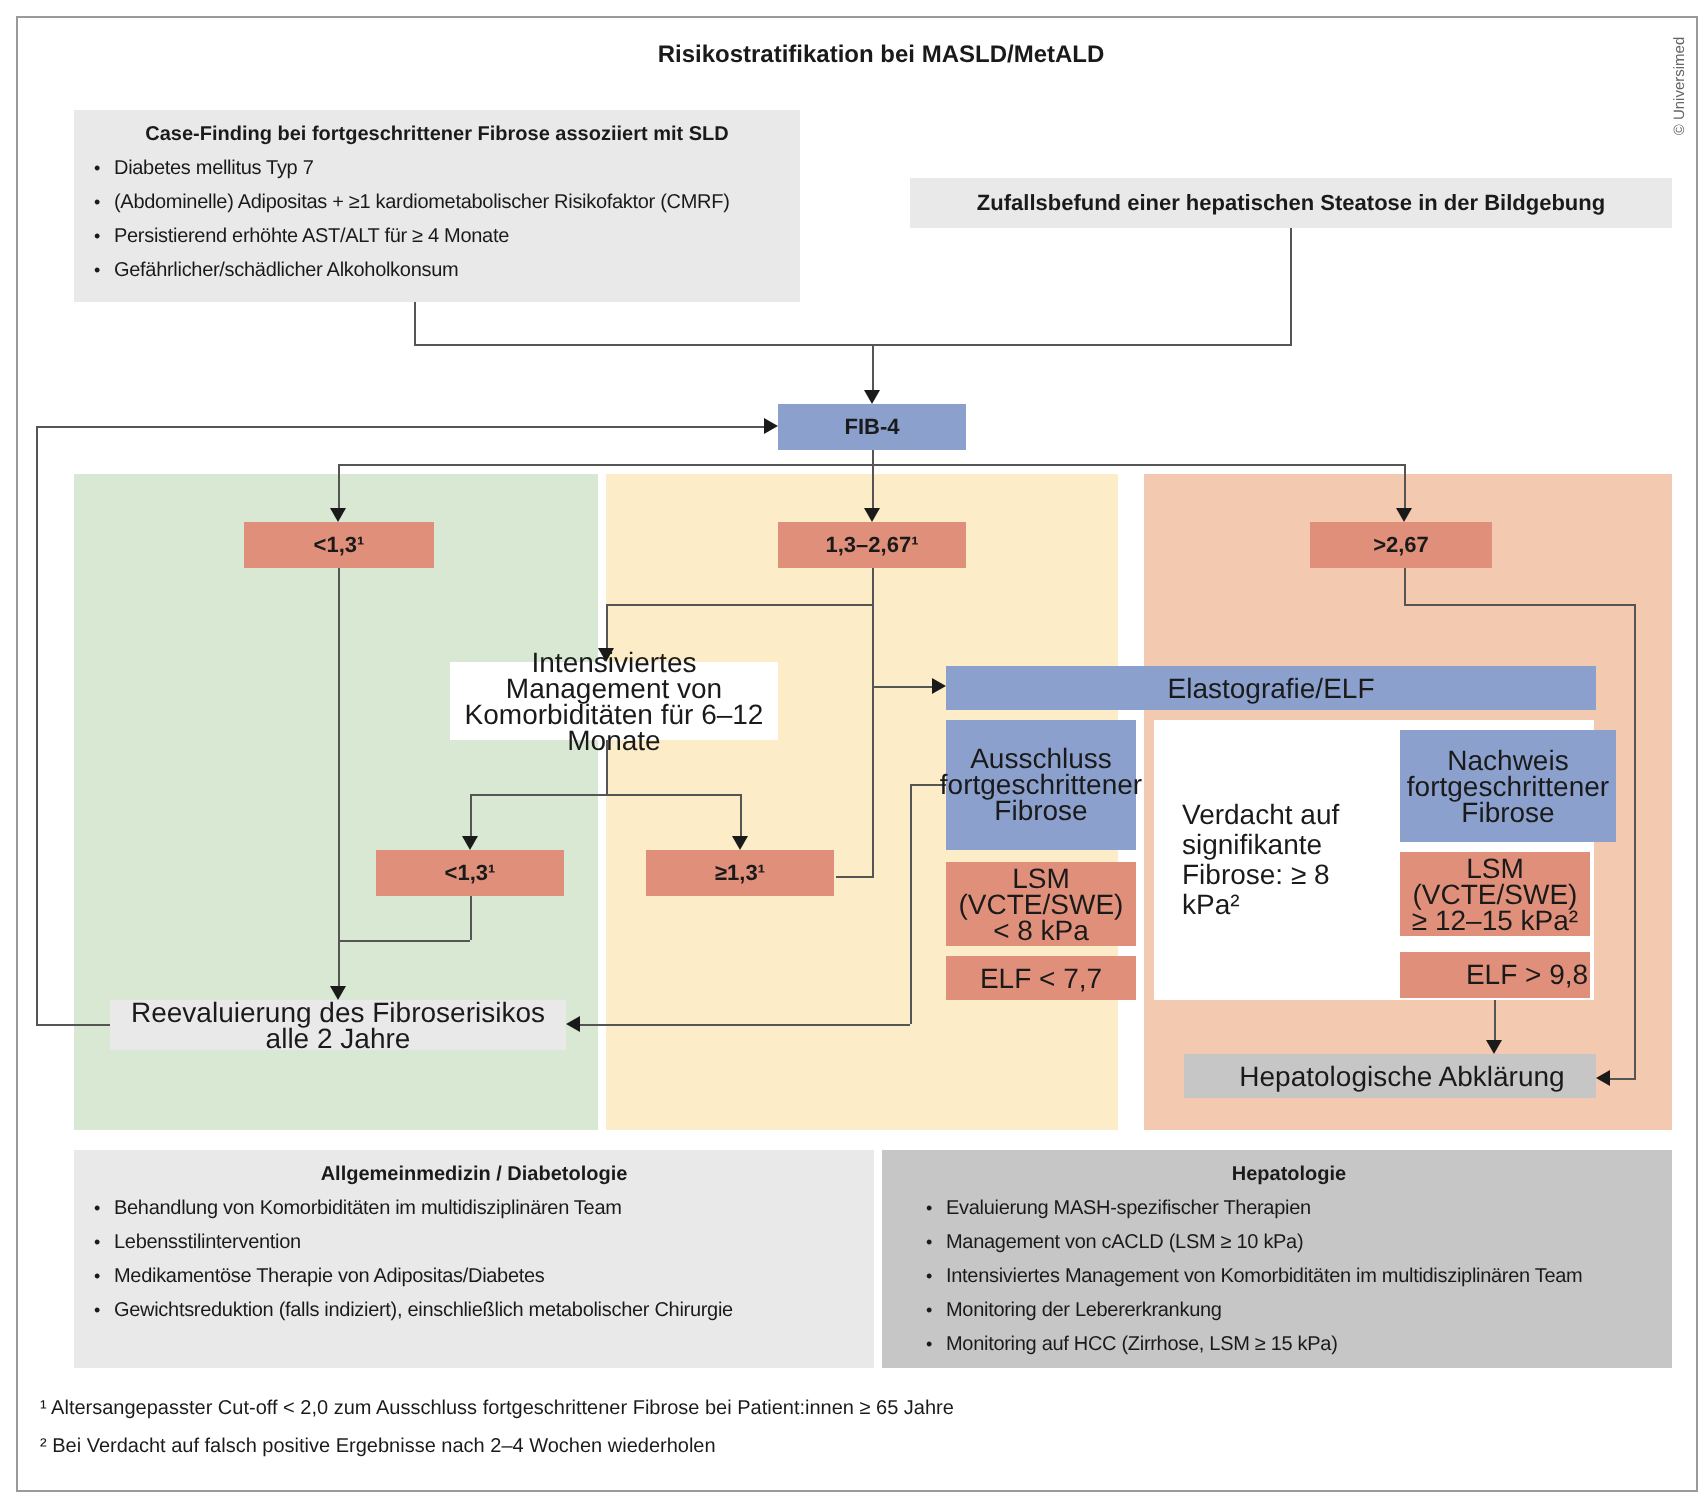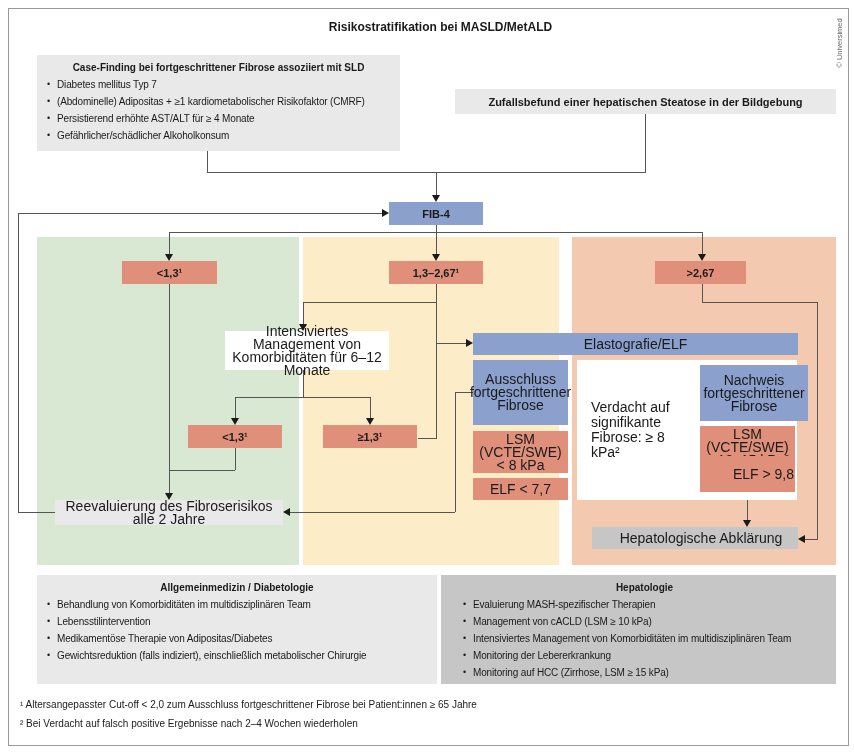--- a/index.html
+++ b/index.html
@@ -139,21 +139,21 @@
   <div class="abs bluebox center t105" style="left:473px;top:360px;width:95px;height:65px;padding:2px 4px;">Ausschluss fortgeschrittener Fibrose</div>
   <div class="abs salmon center t105" style="left:473px;top:431px;width:95px;height:42px;padding:2px 4px;">LSM (VCTE/SWE) &lt; 8 kPa</div>
   <div class="abs salmon center t105" style="left:473px;top:478px;width:95px;height:22px;">ELF &lt; 7,7</div>
 
   <div class="abs whitebox" style="left:577px;top:360px;width:220px;height:140px;">
     <div class="abs t105" style="left:14px;top:40px;width:80px;line-height:15px;">Verdacht auf signifikante Fibrose: ≥ 8 kPa²</div>
   </div>
 
   <div class="abs bluebox center t105" style="left:700px;top:365px;width:108px;height:56px;padding:2px 4px;">Nachweis fortgeschrittener Fibrose</div>
   <div class="abs salmon center t105" style="left:700px;top:426px;width:95px;height:42px;padding:2px 4px;">LSM (VCTE/SWE) ≥ 12–15 kPa²</div>
-  <div class="abs salmon center t105" style="left:700px;top:456px;width:95px;height:36px;padding-left:32px;">ELF &gt; 9,8</div>
+  <div class="abs salmon center t105" style="left:700px;top:476px;width:95px;height:23px;padding-left:32px;">ELF &gt; 9,8</div>
 
   <div class="abs darkgray center t105" style="left:592px;top:527px;width:206px;height:22px;">Hepatologische Abklärung</div>
 
   <div class="abs graybox" style="left:37px;top:575px;width:400px;height:109px;">
     <div class="info-title">Allgemeinmedizin / Diabetologie</div>
     <ul class="blist">
       <li>Behandlung von Komorbiditäten im multidisziplinären Team</li>
       <li>Lebensstilintervention</li>
       <li>Medikamentöse Therapie von Adipositas/Diabetes</li>
       <li>Gewichtsreduktion (falls indiziert), einschließlich metabolischer Chirurgie</li>

